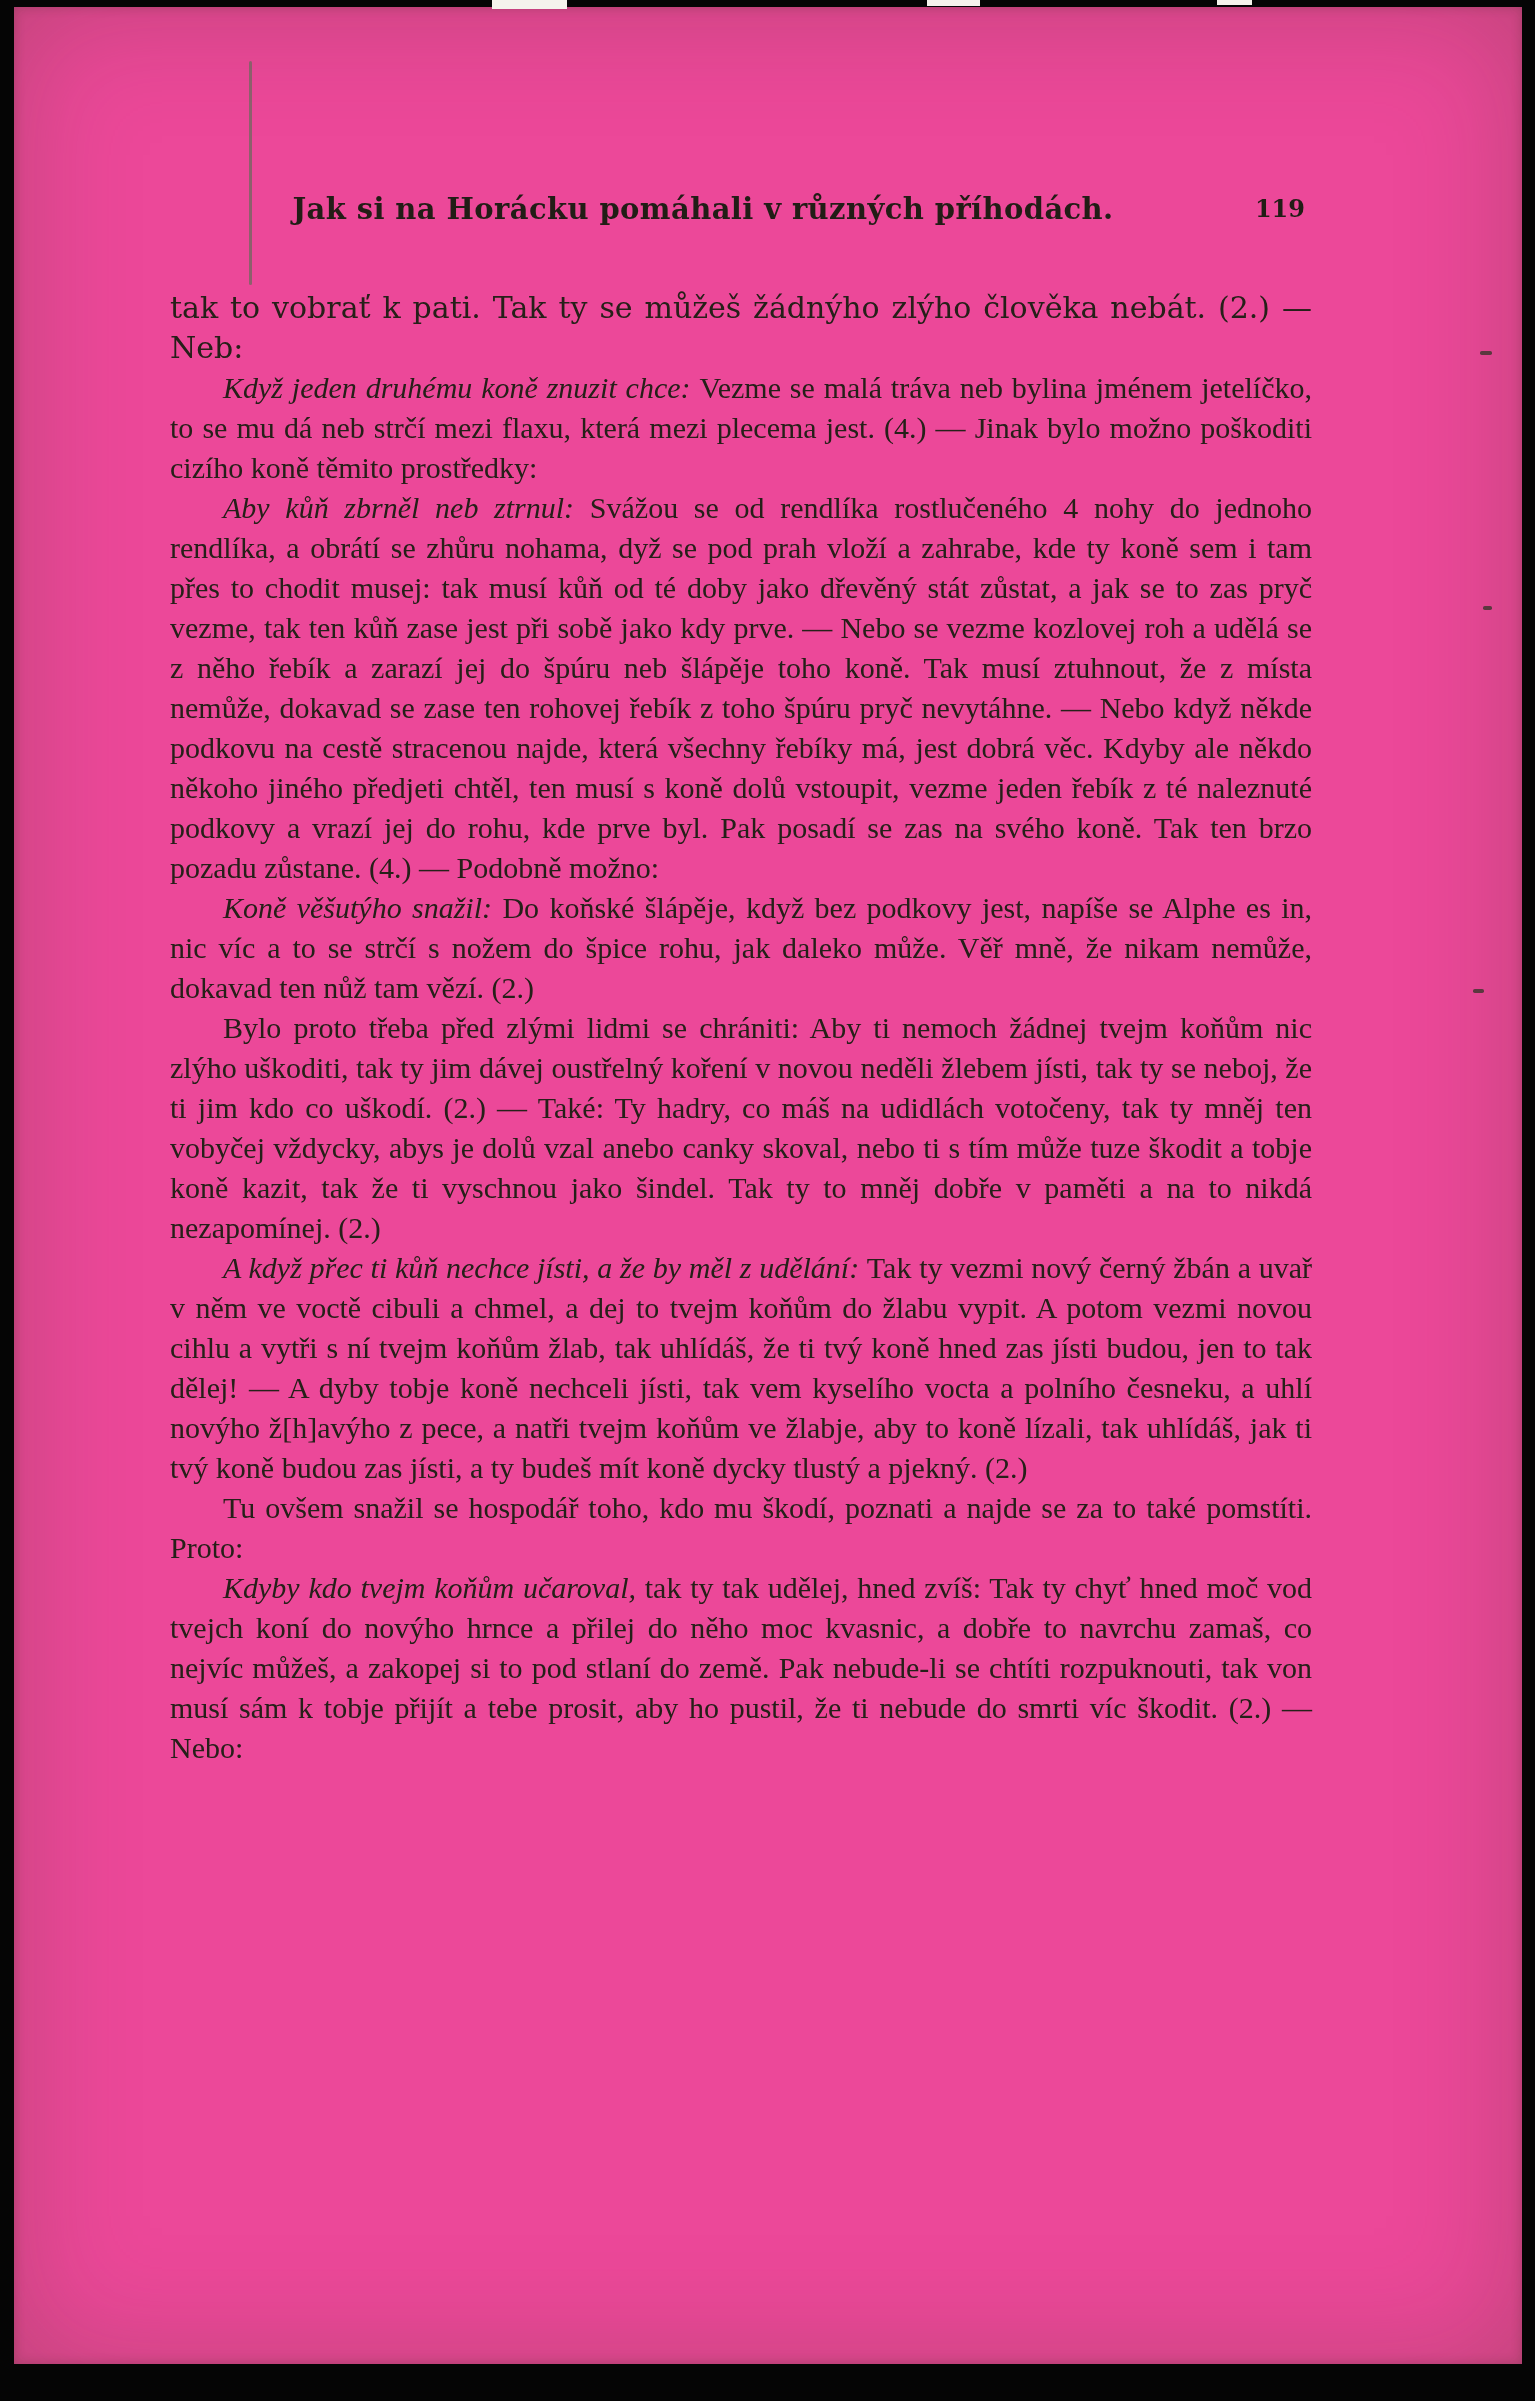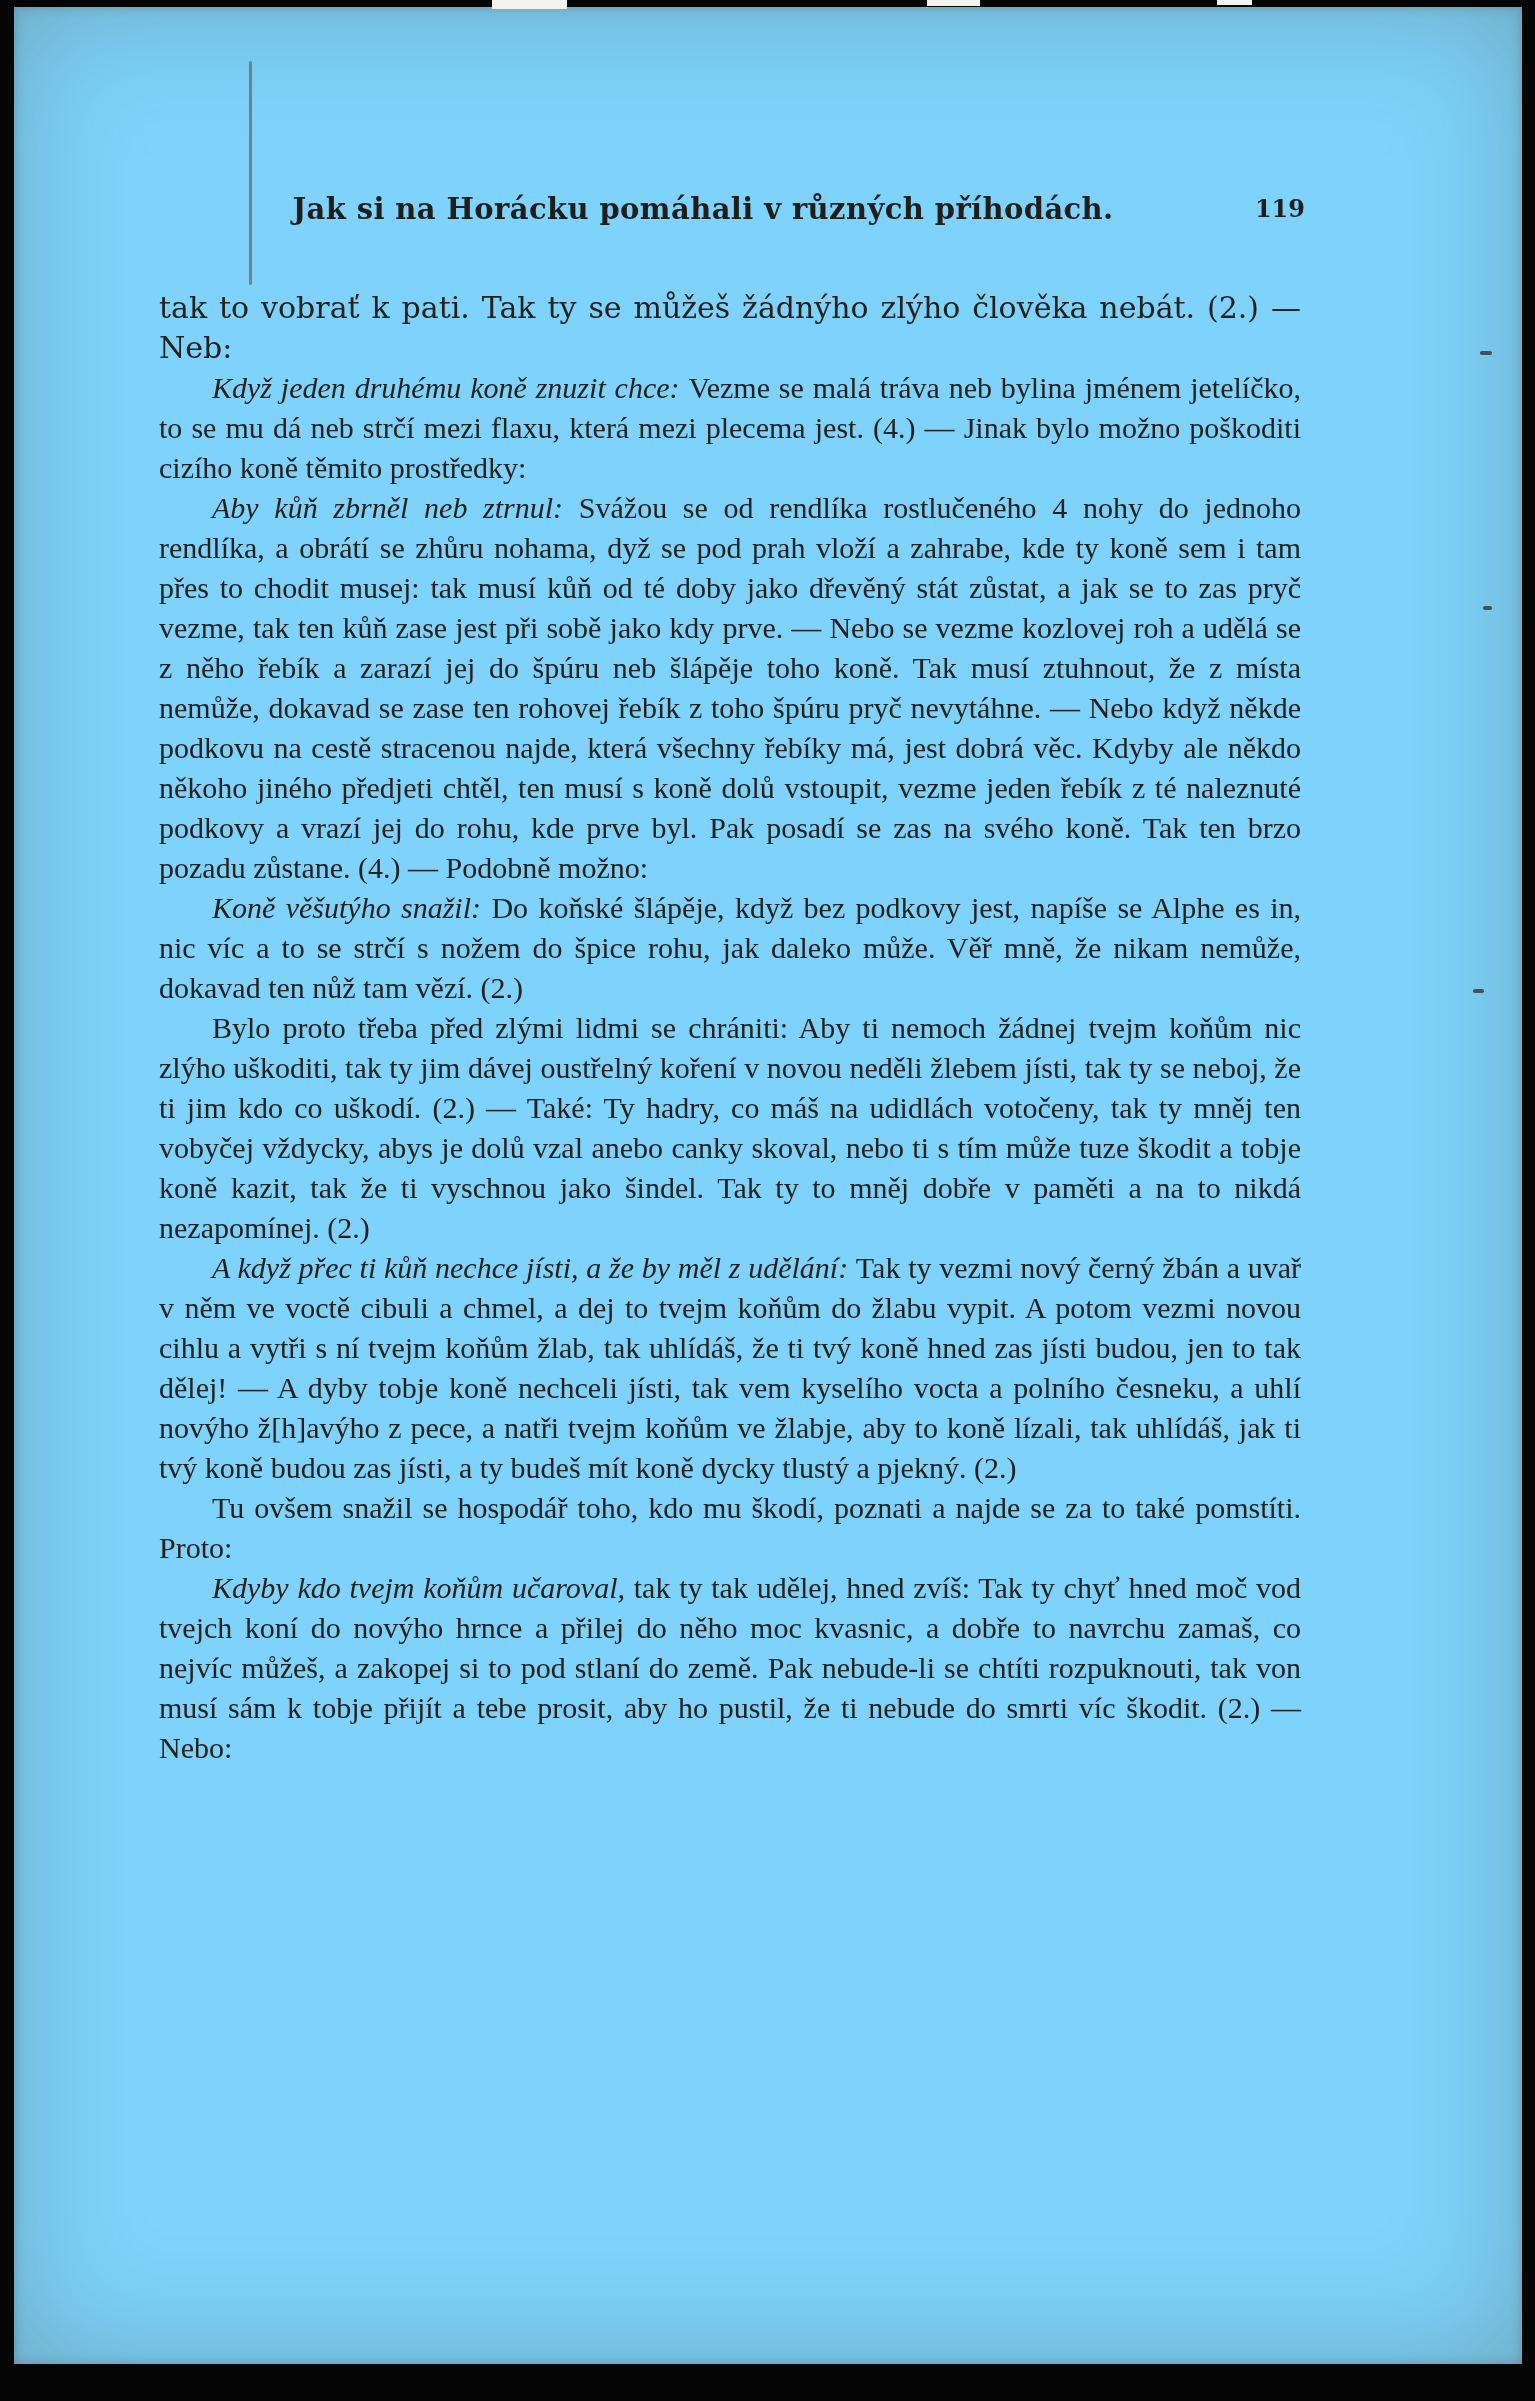--- a/index.html
+++ b/index.html
@@ -42,21 +42,21 @@
   .page-number {
     position: absolute;
     right: 0;
     top: 2px;
     font-weight: bold;
     font-size: 24px;
     color: #221d16;
   }
   .text-block {
     position: absolute;
-    left: 145px;
+    left: 156px;
     top: 281px;
     width: 1142px;
     font-size: 30px;
     line-height: 40px;
     color: #262019;
     text-align: justify;
   }
   .text-block p {
     margin: 0;
   }
@@ -93,21 +93,21 @@
     border-radius: 1.8px;
     opacity: 0.8;
   }
   .speck-1 { left: 1466px; top: 344px; width: 12.3px; height: 4.4px; }
   .speck-2 { left: 1469px; top: 599px; width: 8.8px; height: 3.5px; }
   .speck-3 { left: 1459px; top: 982px; width: 10.5px; height: 3.5px; }
 </style>
 </head>
 <body style="background: rgb(5, 5, 5);">
 
-<div class="paper" style="background: #7dd3fc;">
+<div class="paper" style="background: #ec4899;">
   <div class="hair-mark"></div>
   <div class="speck speck-1"></div>
   <div class="speck speck-2"></div>
   <div class="speck speck-3"></div>
 
   <div class="page-header">
     <span class="running-title">Jak si na Horácku pomáhali v různých příhodách.</span>
     <span class="page-number">119</span>
   </div>
 

